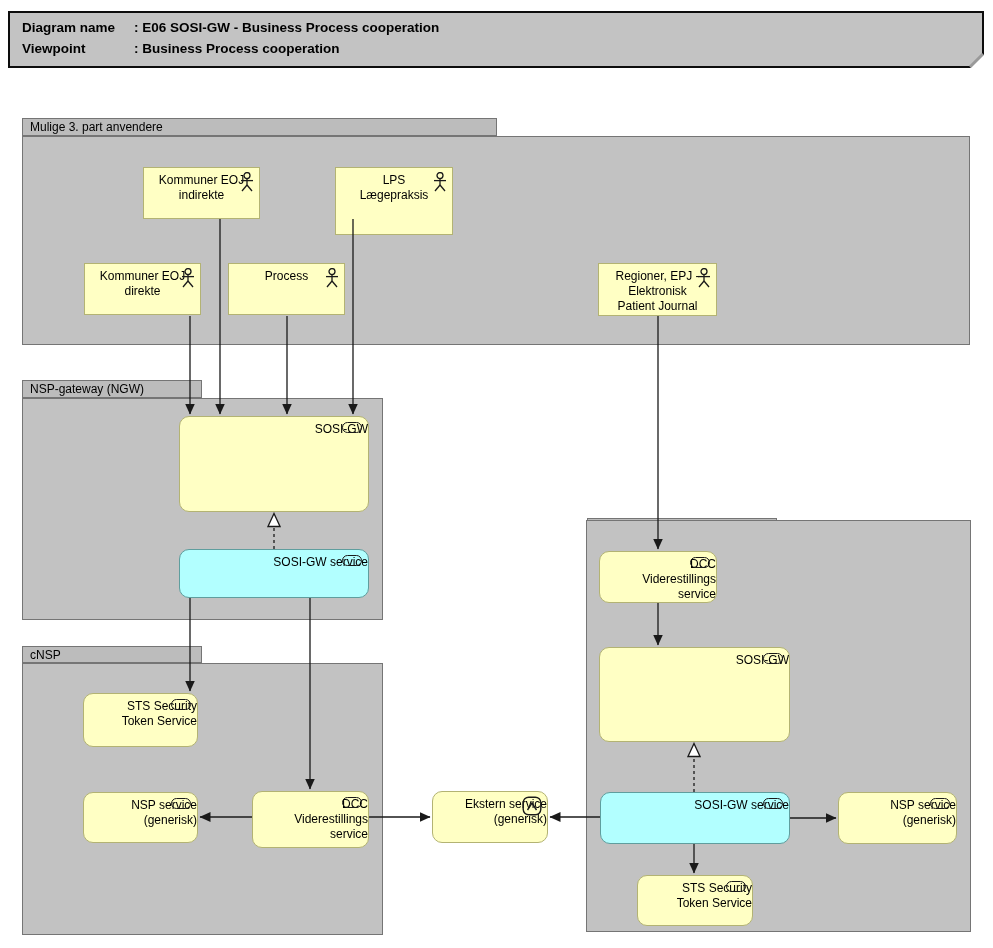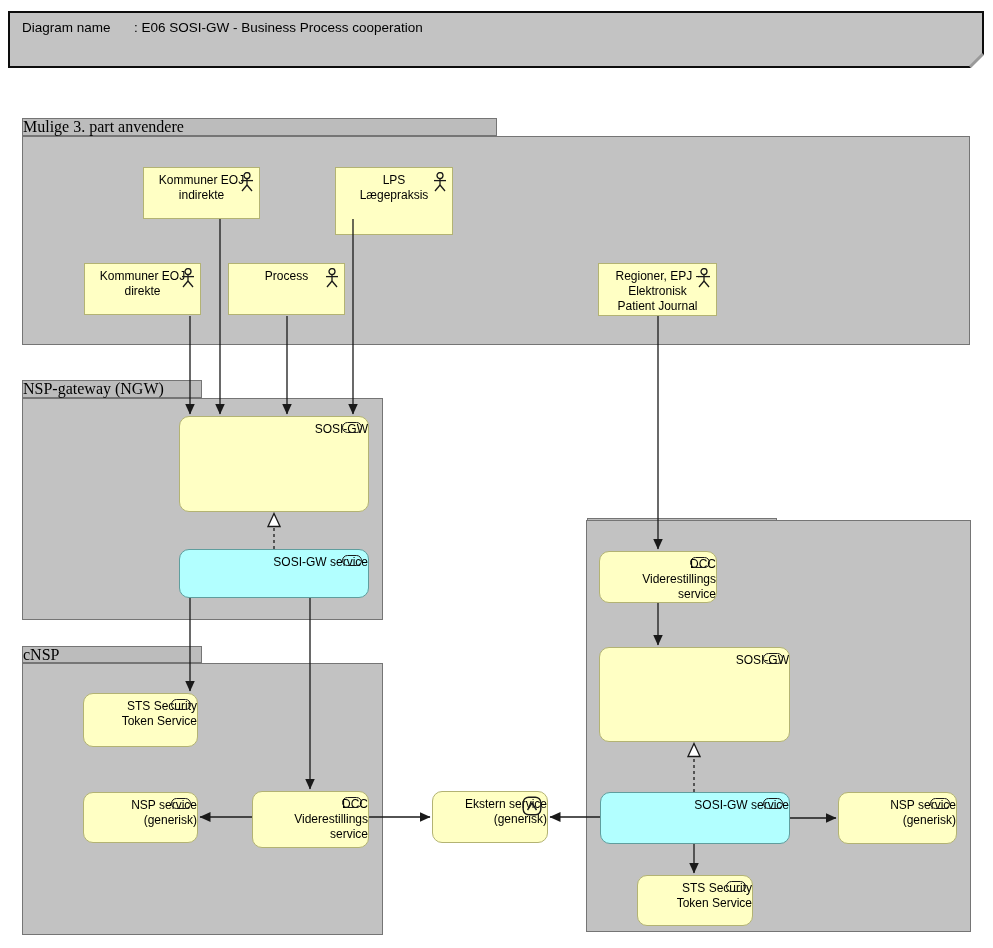--- a/index.html
+++ b/index.html
@@ -17,21 +17,21 @@
   html,body { margin:0; padding:0; background:#ffffff; }
   #canvas {
     position:relative; width:993px; height:948px; overflow:hidden;
     font-family:"Liberation Sans","DejaVu Sans",sans-serif; color:var(--text);
     background:#ffffff;
   }
   
   .group-tab {
     position:absolute; box-sizing:border-box;
     background:var(--group-tab-fill); border:1px solid var(--group-border);
-    font-size:16px; line-height:16px; z-index:1;font-family:Liberation Serif, serif;
+    font-size:12px; line-height:16px; padding-left:7px; z-index:1;
   }
   .group-body {
     position:absolute; box-sizing:border-box;
     background:var(--group-fill); border:1px solid var(--group-border); z-index:1;
   }
   
   .node {
     position:absolute; box-sizing:border-box; z-index:2;
     font-size:12px; text-align:center; padding-top:5px;
   }
@@ -44,21 +44,21 @@
   .pill {
     position:absolute; top:5px; right:6px; width:18px; height:9px;
     border:1.6px solid #1a1a1a; border-radius:6px;
   }
   .actor-svg, .chevron-svg { position:absolute; top:4px; right:5px; }
   
   #overlay { position:absolute; left:0; top:0; z-index:3; pointer-events:none; }
   
   #title-text {
     position:absolute; left:22px; top:17px; z-index:4;
-    font-weight:normal; font-size:13.5px; line-height:21px;
+    font-weight:bold; font-size:13.5px; line-height:21px;
   }
   #title-text .trow .tlabel { display:inline-block; width:112px; }
 </style>
 </head>
 <body>
 
 <div id="canvas">
 
   <div class="group-tab" style="left:22px;top:118px;width:475px;height:18px">
     <span>Mulige 3. part anvendere</span>
@@ -244,15 +244,18 @@
     <g stroke="#1a1a1a" stroke-width="1.3" stroke-dasharray="3,3">
       <line x1="274" y1="549" x2="274" y2="514" marker-end="url(#mReal)"></line>
       <line x1="694" y1="792" x2="694" y2="744" marker-end="url(#mReal)"></line>
     </g>
   </svg>
 
   <div id="title-text">
     <div class="trow">
       <span class="tlabel">Diagram name</span><span>: E06 SOSI-GW - Business Process cooperation</span>
     </div>
+    <div class="trow">
+      <span class="tlabel">Viewpoint</span><span>: Business Process cooperation</span>
+    </div>
   </div>
 
 </div>
 
 </body></html>

